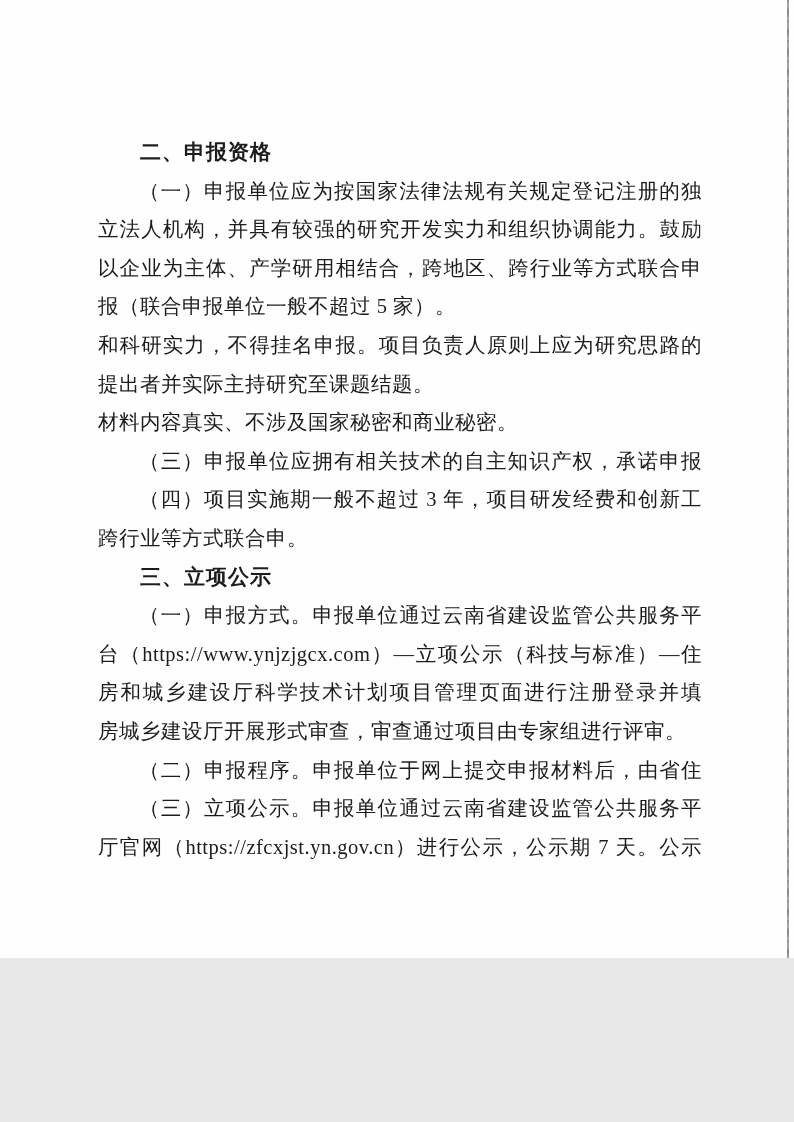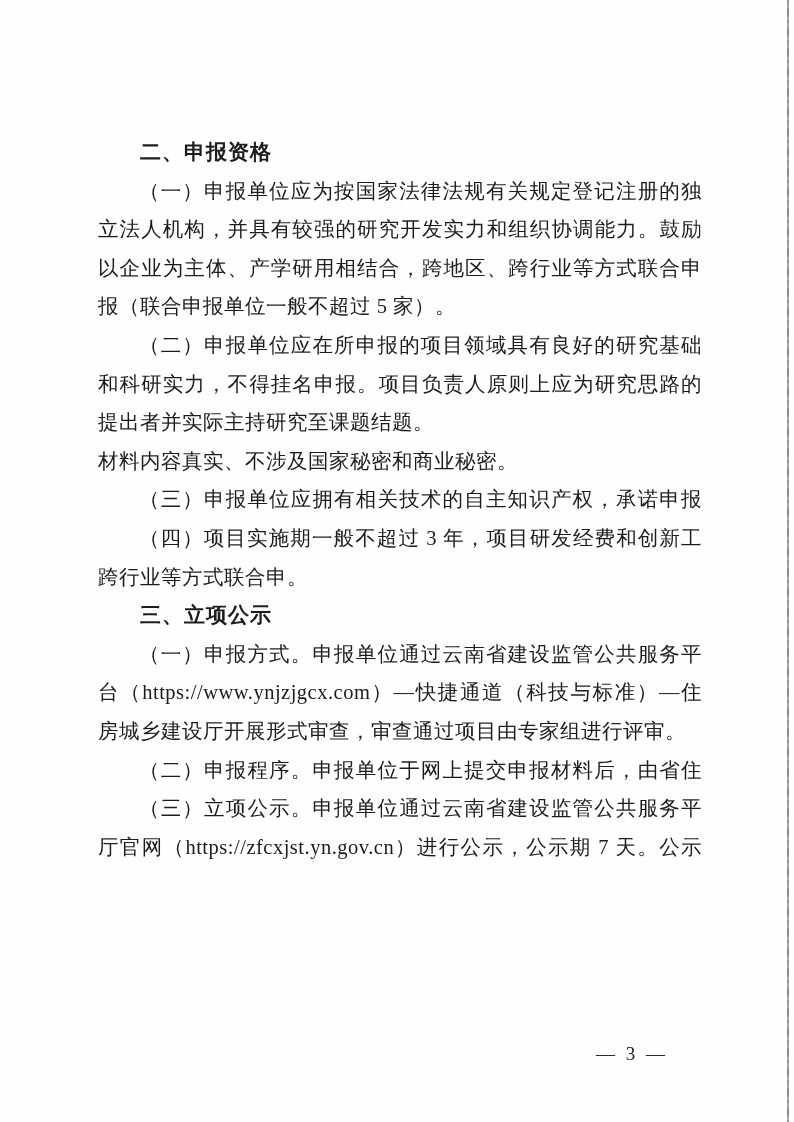--- a/index.html
+++ b/index.html
@@ -4,21 +4,21 @@
 <style>
   html, body {
     margin: 0;
     padding: 0;
     background: #e8e8e8;
     font-family: "Liberation Serif", "DejaVu Serif", serif;
   }
   .page {
     position: relative;
     width: 794px;
-    height: 1122px;
+    height: 958px;
     background: #fefefe;
     color: #1c1c1c;
     overflow: hidden;
   }
   
   .scan-artifact-right {
     position: absolute;
     top: 0;
     right: 5px;
     width: 2px;
@@ -68,30 +68,30 @@
 </head>
 <body>
 
 <div class="page">
   <div class="body-text">
       <div class="line heading indent">二、申报资格</div>
       <div class="line indent justified">（一）申报单位应为按国家法律法规有关规定登记注册的独</div>
       <div class="line justified">立法人机构，并具有较强的研究开发实力和组织协调能力。鼓励</div>
       <div class="line justified">以企业为主体、产学研用相结合，跨地区、跨行业等方式联合申</div>
       <div class="line">报（联合申报单位一般不超过 5 家）。</div>
-      <div class="line indent justified">（二）申报单位应在所申报的项目领域具有良好的研究基础</div>
       <div class="line justified">和科研实力，不得挂名申报。项目负责人原则上应为研究思路的</div>
       <div class="line">提出者并实际主持研究至课题结题。</div>
       <div class="line">材料内容真实、不涉及国家秘密和商业秘密。</div>
       <div class="line indent justified">（三）申报单位应拥有相关技术的自主知识产权，承诺申报</div>
       <div class="line indent justified">（四）项目实施期一般不超过 3 年，项目研发经费和创新工</div>
       <div class="line">跨行业等方式联合申。</div>
       <div class="line heading indent">三、立项公示</div>
       <div class="line indent justified">（一）申报方式。申报单位通过云南省建设监管公共服务平</div>
-      <div class="line justified">台（https://www.ynjzjgcx.com）—快捷通道（科技与标准）—住</div>
+      <div class="line justified">台（https://www.ynjzjgcx.com）—立项公示（科技与标准）—住</div>
+      <div class="line justified">房和城乡建设厅科学技术计划项目管理页面进行注册登录并填</div>
       <div class="line">房城乡建设厅开展形式审查，审查通过项目由专家组进行评审。</div>
       <div class="line indent justified">（二）申报程序。申报单位于网上提交申报材料后，由省住</div>
       <div class="line indent justified">（三）立项公示。申报单位通过云南省建设监管公共服务平</div>
       <div class="line justified">厅官网（https://zfcxjst.yn.gov.cn）进行公示，公示期 7 天。公示</div>
     </div>
   <div class="page-number">— 3 —</div>
   <div class="scan-artifact-right"></div>
 </div>
 
 </body></html>

